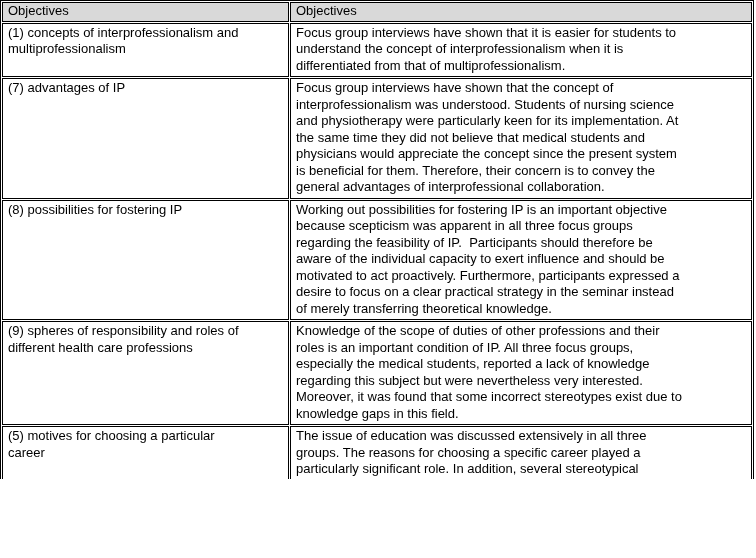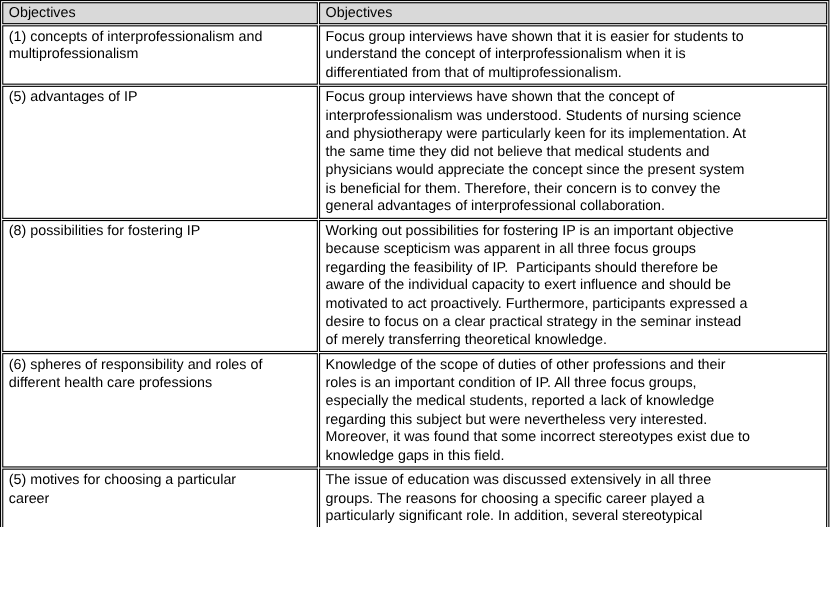--- a/index.html
+++ b/index.html
@@ -66,41 +66,41 @@
     </thead>
     <tbody>
       <tr>
         <td class="pre-wrap">(1) concepts of interprofessionalism and
 multiprofessionalism</td>
         <td class="pre-wrap">Focus group interviews have shown that it is easier for students to
 understand the concept of interprofessionalism when it is
 differentiated from that of multiprofessionalism.</td>
       </tr>
       <tr>
-        <td class="pre-wrap">(5) advantages of IP</td>
+        <td class="pre-wrap">(7) advantages of IP</td>
         <td class="pre-wrap">Focus group interviews have shown that the concept of
 interprofessionalism was understood. Students of nursing science
 and physiotherapy were particularly keen for its implementation. At
 the same time they did not believe that medical students and
 physicians would appreciate the concept since the present system
 is beneficial for them. Therefore, their concern is to convey the
 general advantages of interprofessional collaboration.</td>
       </tr>
       <tr>
         <td class="pre-wrap">(8) possibilities for fostering IP</td>
         <td class="pre-wrap">Working out possibilities for fostering IP is an important objective
 because scepticism was apparent in all three focus groups
 regarding the feasibility of IP.&nbsp; Participants should therefore be
 aware of the individual capacity to exert influence and should be
 motivated to act proactively. Furthermore, participants expressed a
 desire to focus on a clear practical strategy in the seminar instead
 of merely transferring theoretical knowledge.</td>
       </tr>
       <tr>
-        <td class="pre-wrap">(6) spheres of responsibility and roles of
+        <td class="pre-wrap">(9) spheres of responsibility and roles of
 different health care professions</td>
         <td class="pre-wrap">Knowledge of the scope of duties of other professions and their
 roles is an important condition of IP. All three focus groups,
 especially the medical students, reported a lack of knowledge
 regarding this subject but were nevertheless very interested.
 Moreover, it was found that some incorrect stereotypes exist due to
 knowledge gaps in this field.</td>
       </tr>
       <tr>
         <td class="pre-wrap">(5) motives for choosing a particular

